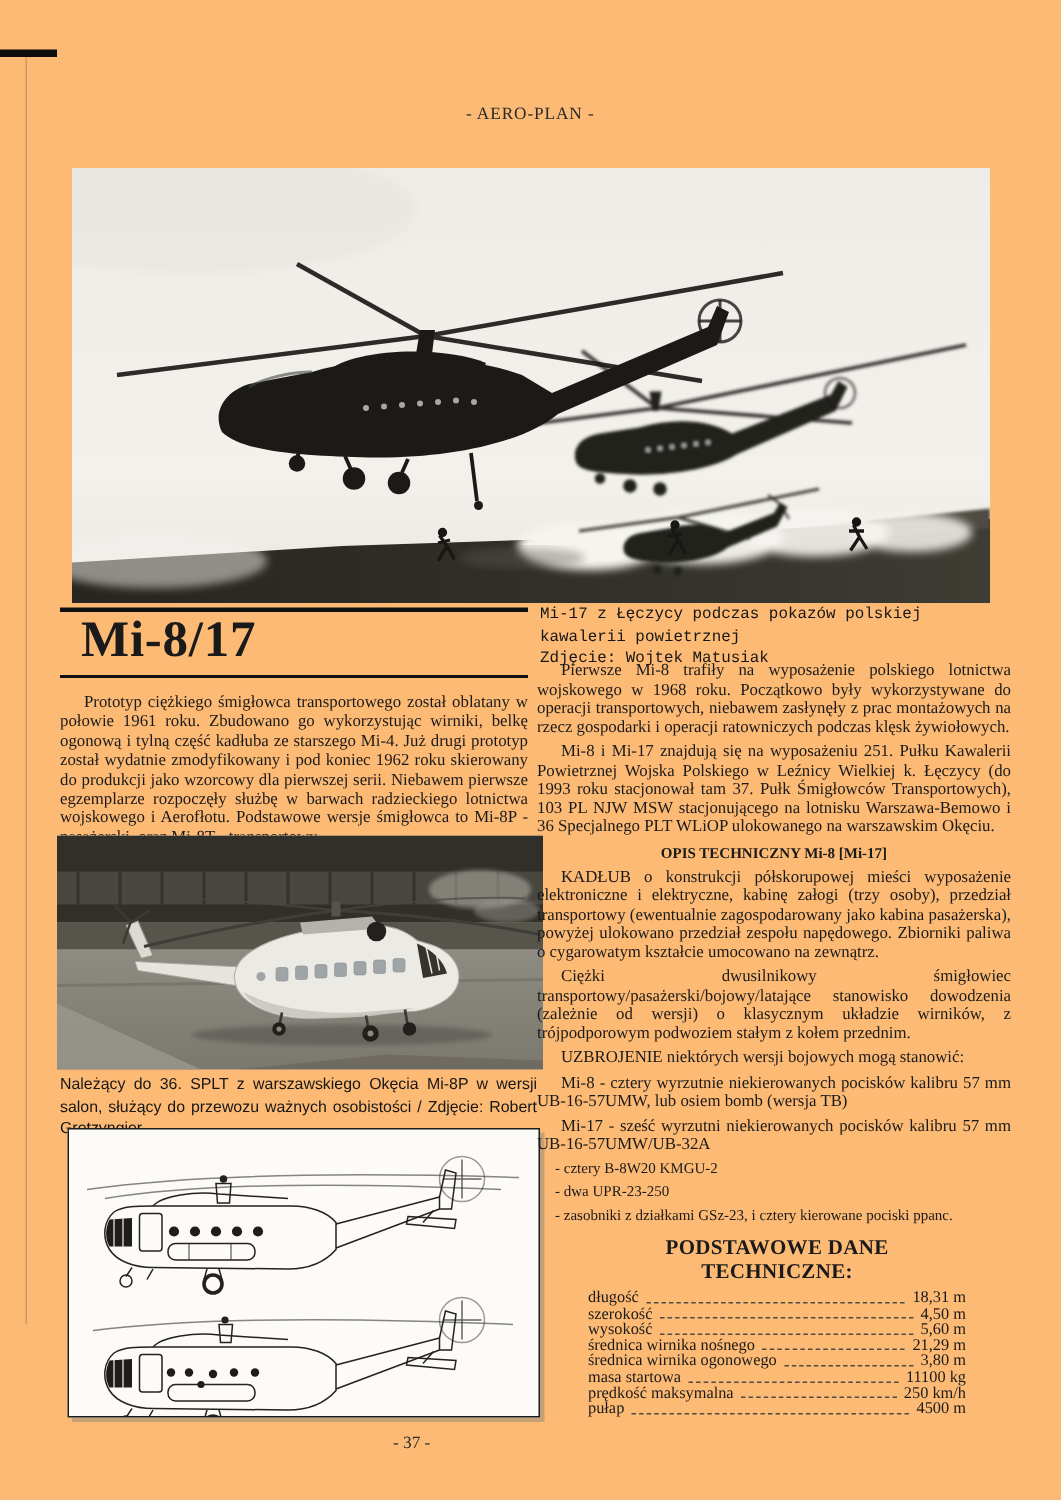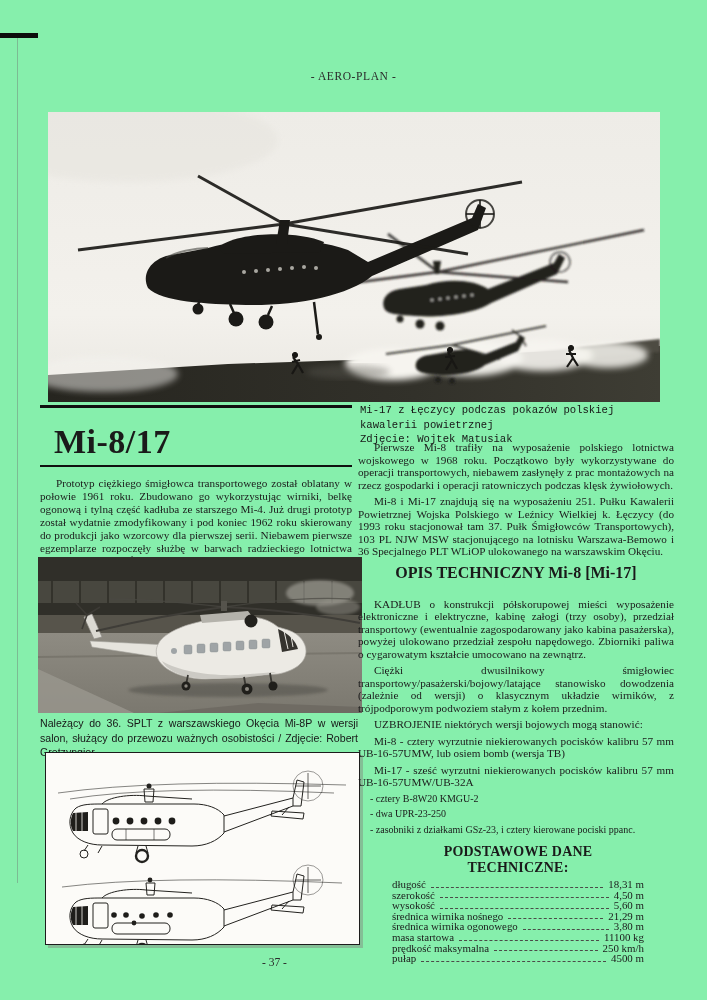--- a/index.html
+++ b/index.html
@@ -1,43 +1,43 @@
 <!DOCTYPE html>
 <html><head>
 <meta charset="utf-8">
 <style>
   html,body{margin:0;padding:0;background:#e8e8e6;}
-  .page{position:relative;width:707px;height:1000px;background:#86efac;margin:0 auto;
+  .page{position:relative;width:707px;height:1000px;background:#fdba74;margin:0 auto;
         overflow:hidden;font-family:"Liberation Serif",serif;color:#1a1a1a;}
   
   .scan-bar{position:absolute;left:0;top:33px;width:38px;height:5px;background:#0c0c0c;}
   .scan-line{position:absolute;left:17px;top:38px;width:1px;height:845px;background:rgba(110,110,110,.4);}
   
   .mag-header{position:absolute;left:0;top:70px;width:100%;text-align:center;
       font-size:11.5px;letter-spacing:.6px;color:#2a2a2a;}
   .page-number{position:absolute;left:262px;top:956px;font-size:11.5px;color:#2a2a2a;}
   
   .top-photo{position:absolute;left:48px;top:112px;width:612px;height:290px;overflow:hidden;background:#f0eeea;}
   .top-photo svg{display:block;}
   .top-caption{position:absolute;left:360px;top:403px;width:312px;
       font-family:Liberation Mono, monospace;font-size:10.6px;line-height:14.5px;color:#161616;}
   
   .left-col{position:absolute;left:40px;top:405px;width:312px;}
-  .title-block{border-top:3px solid #101010;border-bottom:2.5px solid #101010;padding:15px 0 4px 0;}
+  .title-block{border-top:3px solid #101010;border-bottom:2.5px solid #101010;padding:0 0 4px 0;}
   .article-title{font-size:34px;font-weight:bold;letter-spacing:.5px;padding-left:14px;line-height:38px;}
   .body-p{font-size:11.2px;line-height:12.9px;text-align:justify;text-indent:16px;margin:10px 0 0 0;}
   .mid-photo{position:absolute;left:38px;top:557px;width:324px;height:156px;overflow:hidden;background:#8e8b82;}
   .mid-caption{position:absolute;left:40px;top:716px;width:318px;
       font-family:"Liberation Sans",sans-serif;font-size:10.6px;line-height:14.5px;color:#161616;text-align:justify;}
   .drawing-box{position:absolute;left:45px;top:752px;width:313px;height:191px;
       border:1.5px solid #1c1c1c;background:#fcfbf8;box-shadow:3px 3px 0 rgba(130,130,125,.45);}
   
   .right-col{position:absolute;left:358px;top:441px;width:316px;}
   .right-col p{font-size:11.2px;line-height:12.5px;text-align:justify;text-indent:16px;margin:0 0 4px 0;}
-  .section-heading{font-size:16px;font-weight:bold;text-align:center;margin:6px 0 16px 0;}
+  .section-heading{font-size:10px;font-weight:bold;text-align:center;margin:6px 0 4px 0;}
   .bullet{font-size:10px;line-height:12.5px;margin:3px 0 3px 12px;}
   .specs{margin:8px 0 0 34px;width:252px;}
   .specs-heading{font-size:14px;font-weight:bold;text-align:center;margin-bottom:3px;letter-spacing:.2px;}
   .spec-row{display:flex;align-items:flex-end;font-size:10.9px;line-height:10.6px;}
   .spec-label{white-space:nowrap;}
   .spec-leader{flex:1;border-bottom:1.4px dashed #4b4b48;margin:0 5px 2px 5px;min-width:12px;}
   .spec-value{white-space:nowrap;}
 </style>
 </head>
 <body>

